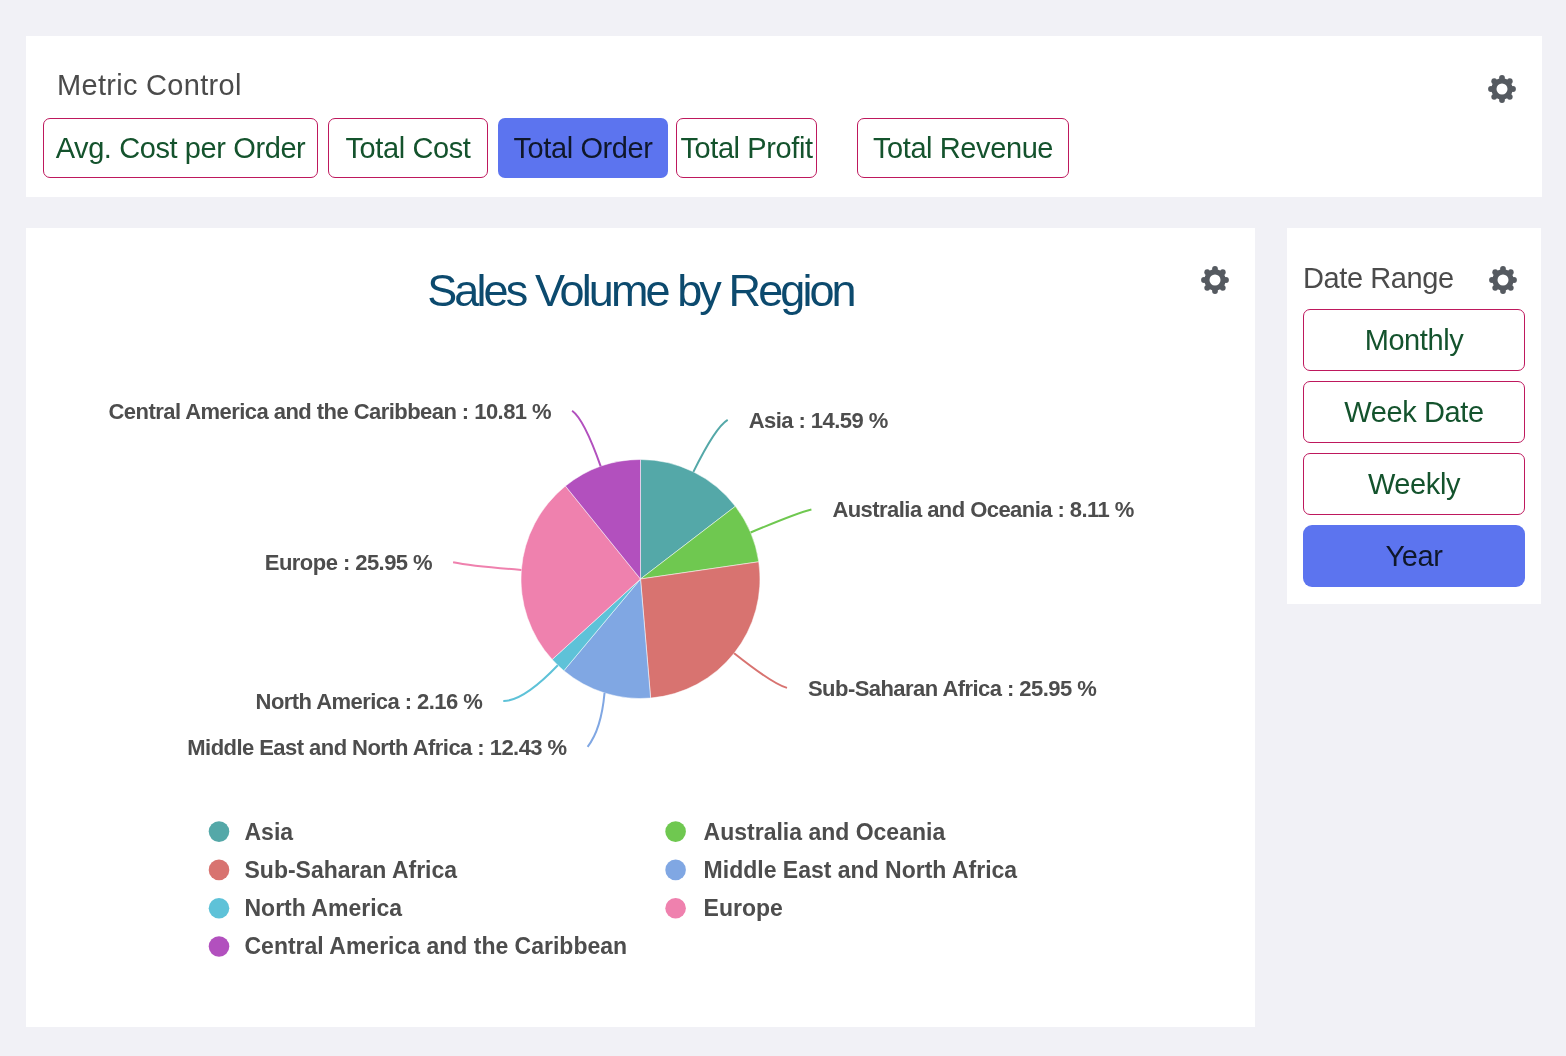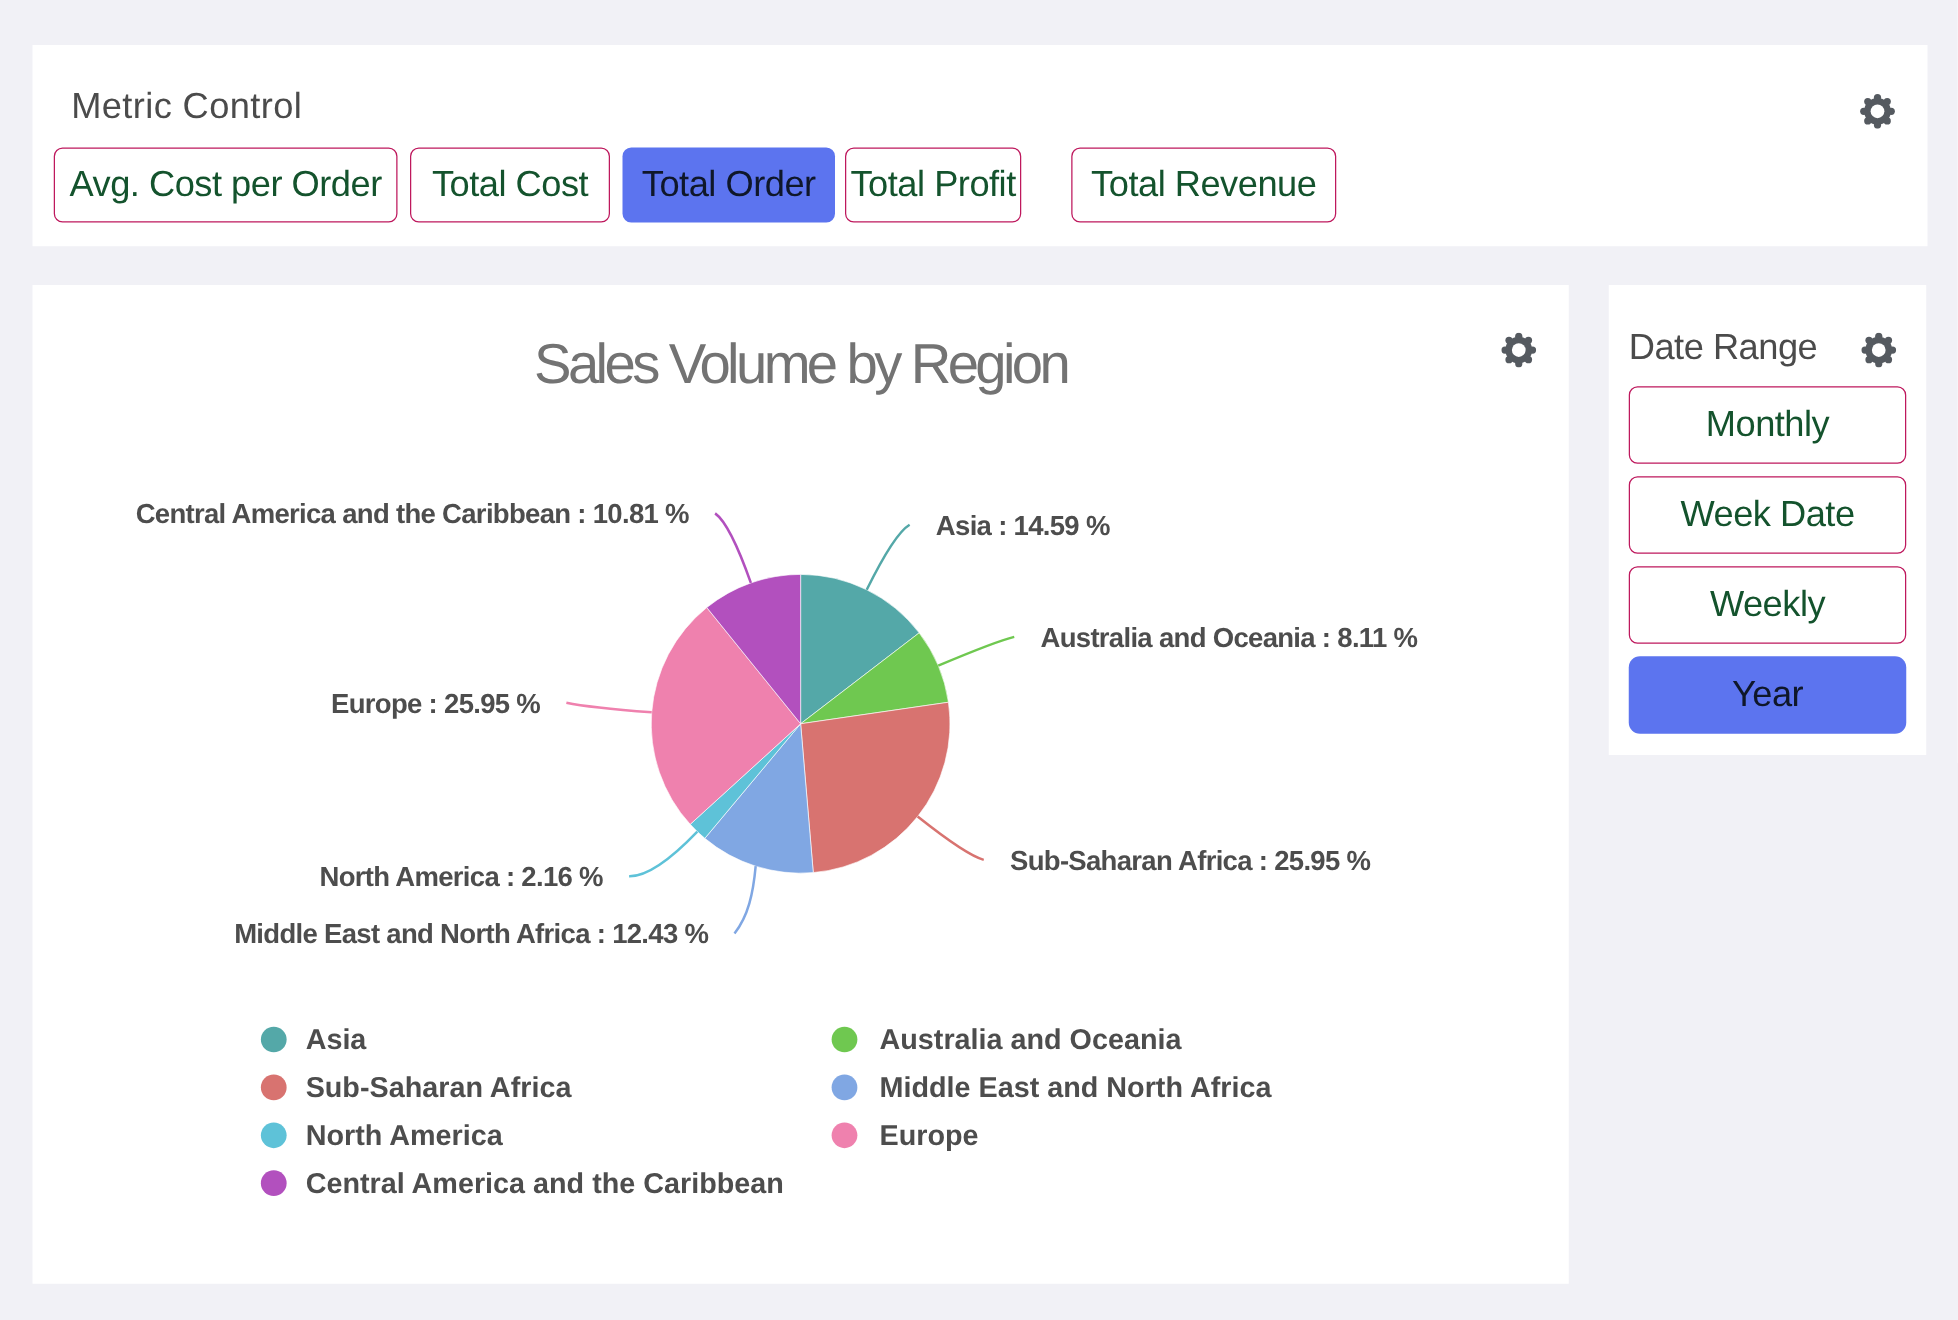--- a/index.html
+++ b/index.html
@@ -7,21 +7,21 @@
 .card { position:absolute; background:#fff; }
 .gear { position:absolute; }
 .hdr { position:absolute; font-size:29px; color:#4b4b4b; }
 .btn { position:absolute; height:60px; border:1px solid #be185d; border-radius:7px; background:#fff;
        font-size:29px; letter-spacing:-0.4px; color:#14532d; display:flex; align-items:center; justify-content:center; }
 .btn.act { background:#5C74EF; border:none; color:#0f172a; }
 .plbl { font-weight:bold; font-size:22px; fill:#4d4d4d; font-family:"Liberation Sans",sans-serif; letter-spacing:-0.55px; }
 .lg { font-size:23px; letter-spacing:0; }
 .dr { height:62px; }
 .dr.act { border-radius:9px; }
-.title { position:absolute; width:100%; text-align:center; font-size:45px; color:#737373; letter-spacing:-2.9px; }
+.title { position:absolute; width:100%; text-align:center; font-size:45px; color:#0c4a6e; letter-spacing:-2.9px; }
 </style>
 </head>
 <body>
 
 <div class="card" style="left:26px;top:36px;width:1516px;height:161px">
   <div class="hdr" style="left:31px;top:33px;letter-spacing:0.3px;">Metric Control</div>
   <svg class="gear" style="left:1462px;top:39px" width="28" height="28" viewBox="0 0 28 28">
       <g fill="#555a60">
         <circle cx="14" cy="14" r="10.7"></circle>
         <circle cx="14.00" cy="3.00" r="2.9"></circle>

